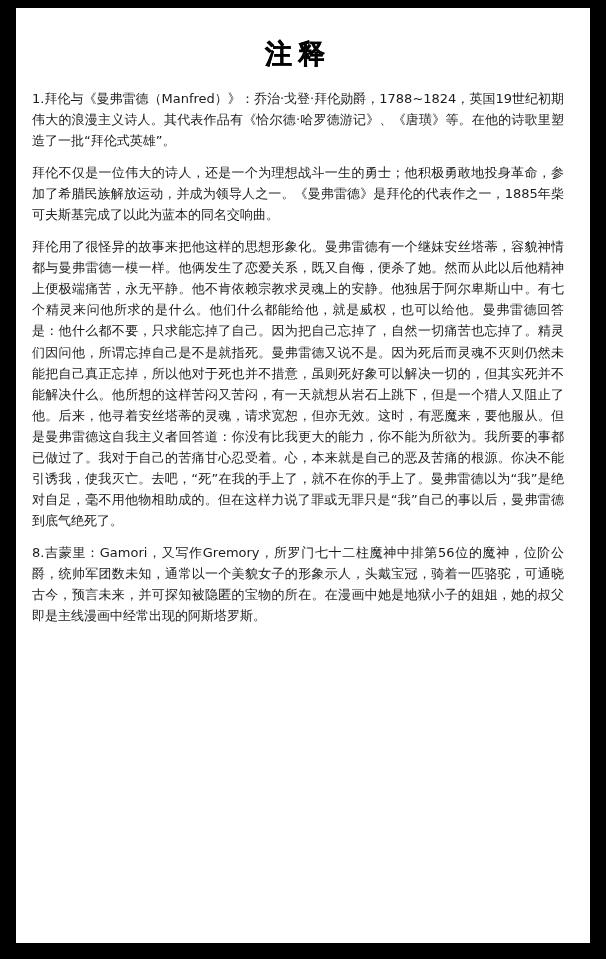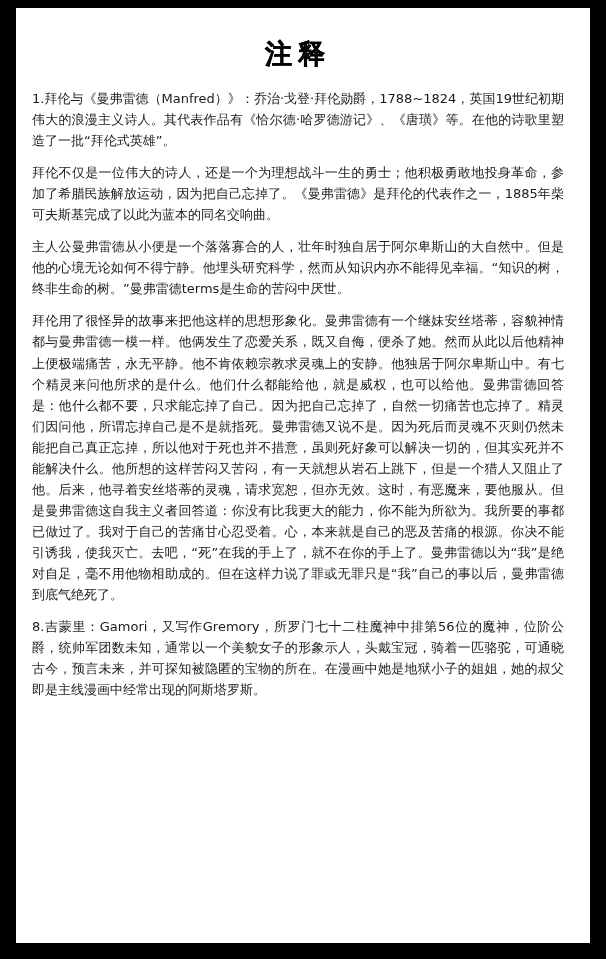--- a/index.html
+++ b/index.html
@@ -49,18 +49,17 @@
     margin-bottom: 0;
   }
 </style>
 </head>
 <body>
 
 <div class="page">
   <div class="title">注释</div>
   <div class="body-text">
     <p class="para">1.拜伦与《曼弗雷德（Manfred）》：乔治·戈登·拜伦勋爵，1788~1824，英国19世纪初期伟大的浪漫主义诗人。其代表作品有《恰尔德·哈罗德游记》、《唐璜》等。在他的诗歌里塑造了一批“拜伦式英雄”。</p>
-    <p class="para">拜伦不仅是一位伟大的诗人，还是一个为理想战斗一生的勇士；他积极勇敢地投身革命，参加了希腊民族解放运动，因为把自己忘掉了。《曼弗雷德》是拜伦的代表作之一，1885年柴可夫斯基完成了以此为蓝本的同名交响曲。</p>
-    <p class="para">主人公曼弗雷德从小便是一个落落寡合的人，壮年时独自居于阿尔卑斯山的大自然中。但是他的心境无论如何不得宁静。他埋头研究科学，然而从知识内亦不能得见幸福。“知识的树，终非生命的树。”曼弗雷德terms是生命的苦闷中厌世。</p>
+    <p class="para">拜伦不仅是一位伟大的诗人，还是一个为理想战斗一生的勇士；他积极勇敢地投身革命，参加了希腊民族解放运动，并成为领导人之一。《曼弗雷德》是拜伦的代表作之一，1885年柴可夫斯基完成了以此为蓝本的同名交响曲。</p>
     <p class="para">拜伦用了很怪异的故事来把他这样的思想形象化。曼弗雷德有一个继妹安丝塔蒂，容貌神情都与曼弗雷德一模一样。他俩发生了恋爱关系，既又自侮，便杀了她。然而从此以后他精神上便极端痛苦，永无平静。他不肯依赖宗教求灵魂上的安静。他独居于阿尔卑斯山中。有七个精灵来问他所求的是什么。他们什么都能给他，就是威权，也可以给他。曼弗雷德回答是：他什么都不要，只求能忘掉了自己。因为把自己忘掉了，自然一切痛苦也忘掉了。精灵们因问他，所谓忘掉自己是不是就指死。曼弗雷德又说不是。因为死后而灵魂不灭则仍然未能把自己真正忘掉，所以他对于死也并不措意，虽则死好象可以解决一切的，但其实死并不能解决什么。他所想的这样苦闷又苦闷，有一天就想从岩石上跳下，但是一个猎人又阻止了他。后来，他寻着安丝塔蒂的灵魂，请求宽恕，但亦无效。这时，有恶魔来，要他服从。但是曼弗雷德这自我主义者回答道：你没有比我更大的能力，你不能为所欲为。我所要的事都已做过了。我对于自己的苦痛甘心忍受着。心，本来就是自己的恶及苦痛的根源。你决不能引诱我，使我灭亡。去吧，“死”在我的手上了，就不在你的手上了。曼弗雷德以为“我”是绝对自足，毫不用他物相助成的。但在这样力说了罪或无罪只是“我”自己的事以后，曼弗雷德到底气绝死了。</p>
     <p class="para">8.吉蒙里：Gamori，又写作Gremory，所罗门七十二柱魔神中排第56位的魔神，位阶公爵，统帅军团数未知，通常以一个美貌女子的形象示人，头戴宝冠，骑着一匹骆驼，可通晓古今，预言未来，并可探知被隐匿的宝物的所在。在漫画中她是地狱小子的姐姐，她的叔父即是主线漫画中经常出现的阿斯塔罗斯。</p>
   </div>
 </div>
 
 </body></html>

